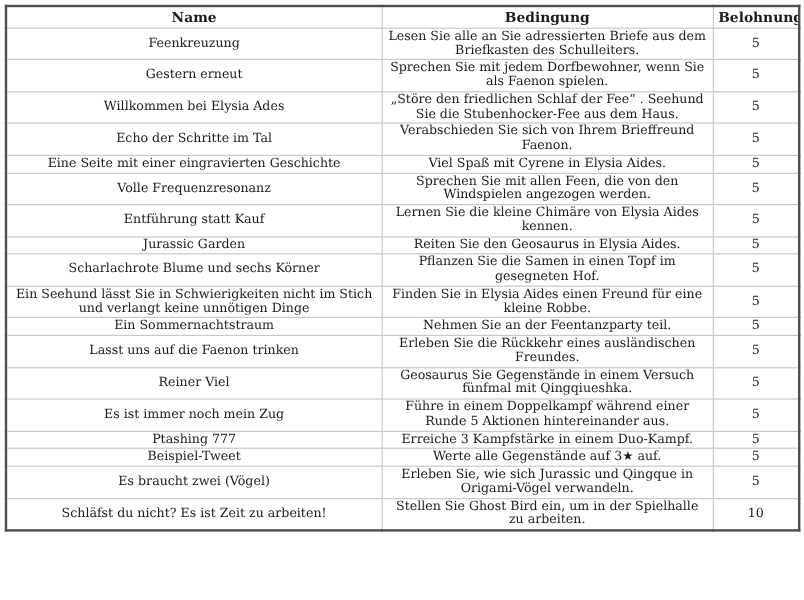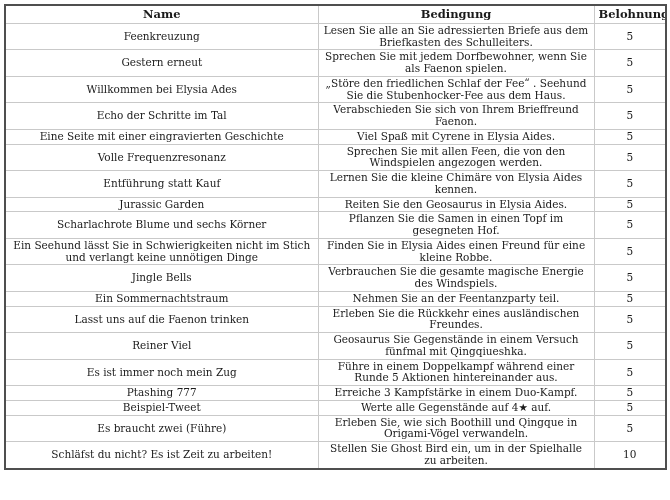--- a/index.html
+++ b/index.html
@@ -104,25 +104,20 @@
         <td>Scharlachrote Blume und sechs Körner</td>
         <td>Pflanzen Sie die Samen in einen Topf im gesegneten Hof.</td>
         <td>5</td>
       </tr>
       <tr>
         <td>Ein Seehund lässt Sie in Schwierigkeiten nicht im Stich und verlangt keine unnötigen Dinge</td>
         <td>Finden Sie in Elysia Aides einen Freund für eine kleine Robbe.</td>
         <td>5</td>
       </tr>
       <tr>
-        <td>Jingle Bells</td>
-        <td>Verbrauchen Sie die gesamte magische Energie des Windspiels.</td>
-        <td>5</td>
-      </tr>
-      <tr>
         <td>Ein Sommernachtstraum</td>
         <td>Nehmen Sie an der Feentanzparty teil.</td>
         <td>5</td>
       </tr>
       <tr>
         <td>Lasst uns auf die Faenon trinken</td>
         <td>Erleben Sie die Rückkehr eines ausländischen Freundes.</td>
         <td>5</td>
       </tr>
       <tr>
@@ -135,26 +130,26 @@
         <td>Führe in einem Doppelkampf während einer Runde 5 Aktionen hintereinander aus.</td>
         <td>5</td>
       </tr>
       <tr>
         <td>Ptashing 777</td>
         <td>Erreiche 3 Kampfstärke in einem Duo-Kampf.</td>
         <td>5</td>
       </tr>
       <tr>
         <td>Beispiel-Tweet</td>
-        <td>Werte alle Gegenstände auf 4★ auf.</td>
+        <td>Werte alle Gegenstände auf 3★ auf.</td>
         <td>5</td>
       </tr>
       <tr>
-        <td>Es braucht zwei (Führe)</td>
-        <td>Erleben Sie, wie sich Boothill und Qingque in Origami-Vögel verwandeln.</td>
+        <td>Es braucht zwei (Vögel)</td>
+        <td>Erleben Sie, wie sich Jurassic und Qingque in Origami-Vögel verwandeln.</td>
         <td>5</td>
       </tr>
       <tr>
         <td>Schläfst du nicht? Es ist Zeit zu arbeiten!</td>
         <td>Stellen Sie Ghost Bird ein, um in der Spielhalle zu arbeiten.</td>
         <td>10</td>
       </tr>
     </tbody>
   </table>
 </div>

